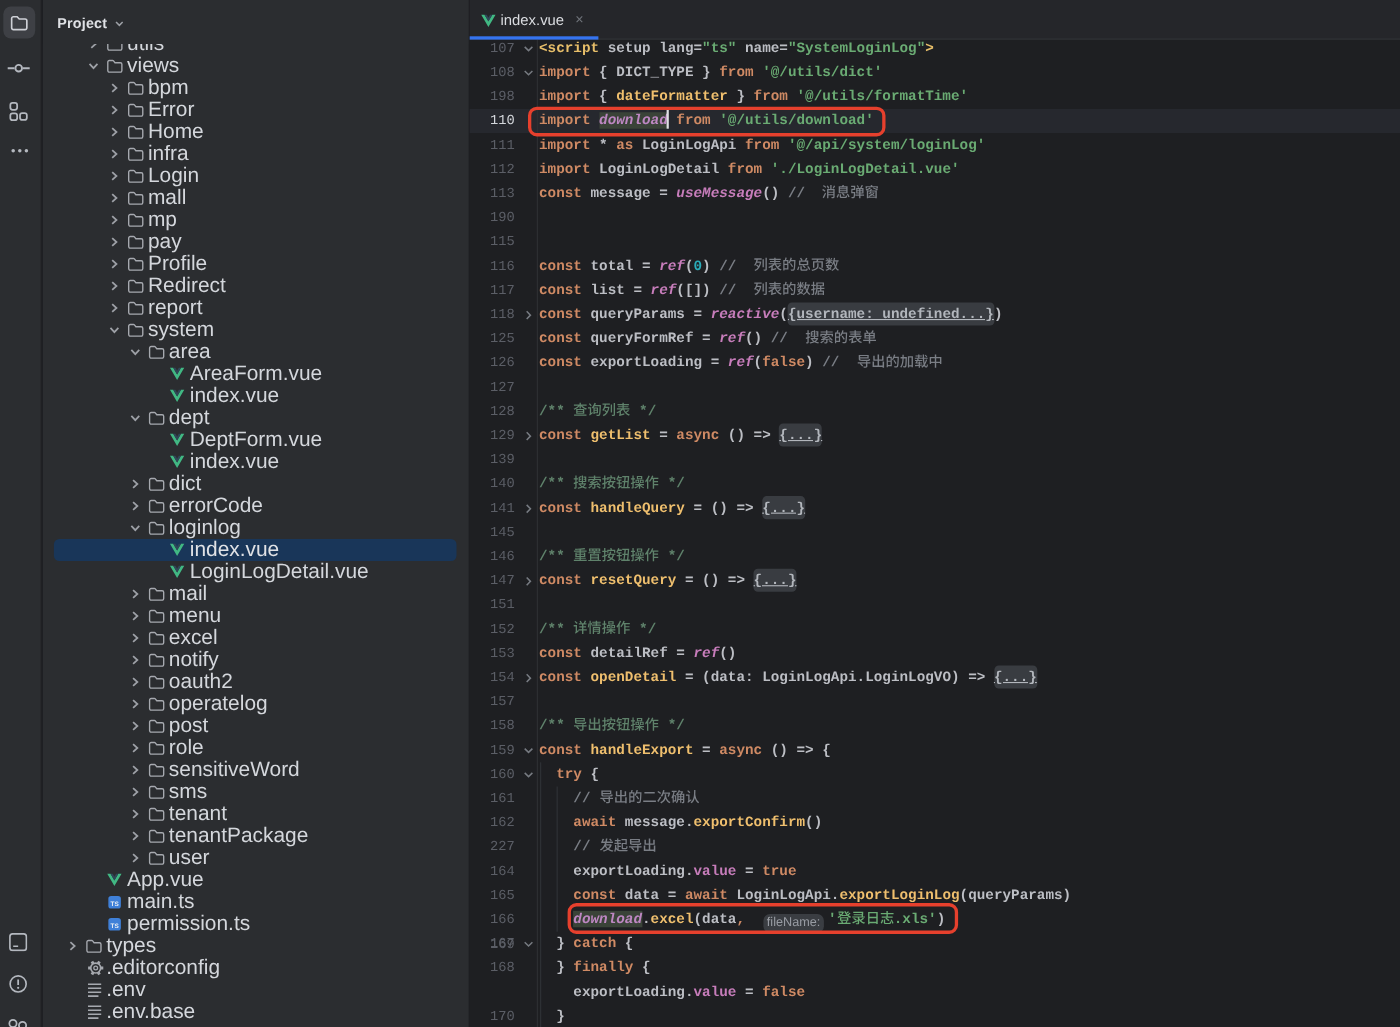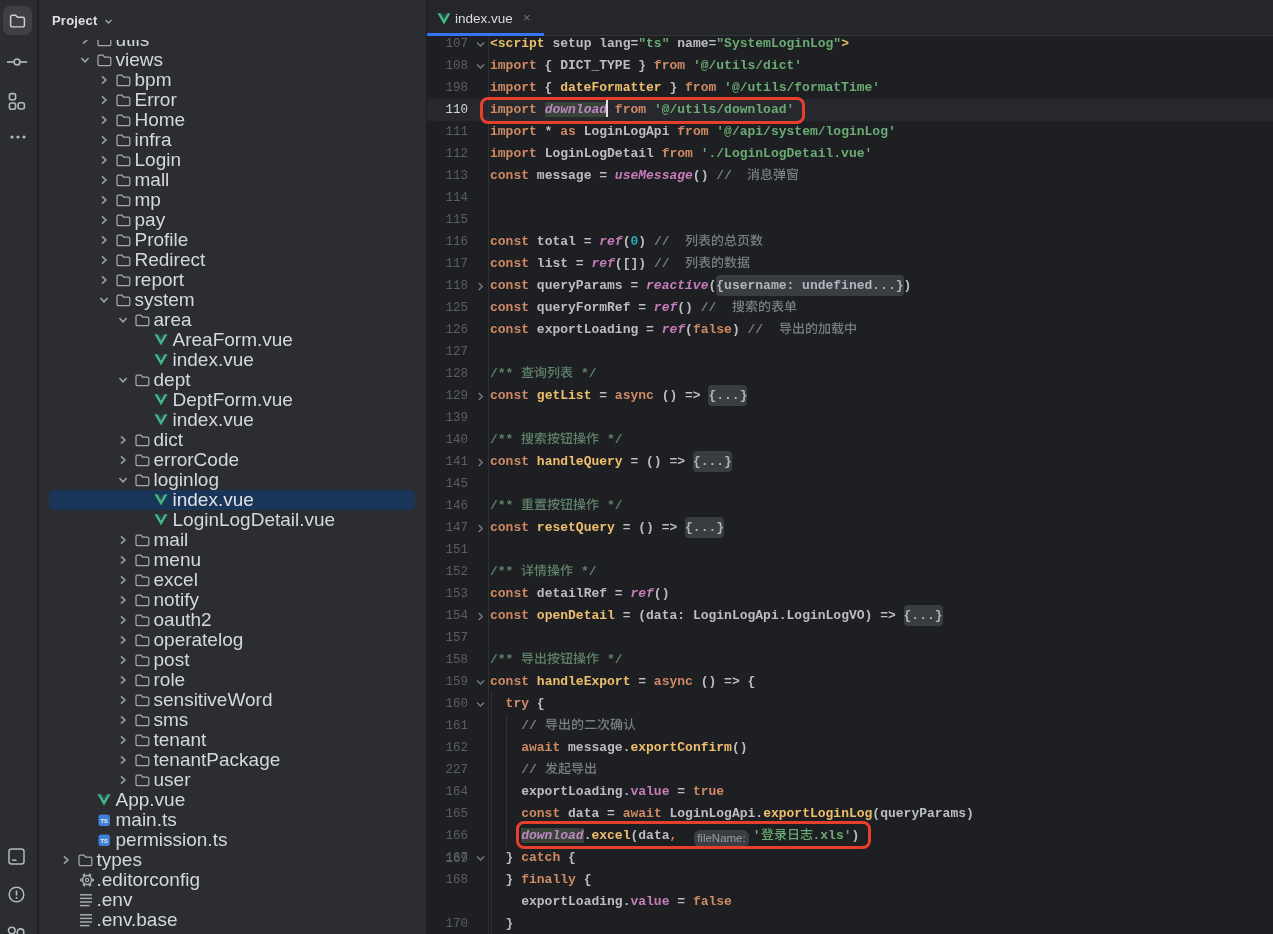--- a/index.html
+++ b/index.html
@@ -26,21 +26,21 @@
 #curline { position:absolute; left:0; top:99px; width:846px; height:22px; background:#26282e; }
 .ln { position:absolute; left:0; width:41px; text-align:right; font-family:"Liberation Mono",monospace; font-size:12.5px; line-height:22px; color:#5b5e66; height:22px; }
 .ln.cur { color:#d3d6db; }
 .fm { position:absolute; left:48px; }
 .cl { position:absolute; left:63px; height:22px; line-height:22px; font-family:"Liberation Mono",monospace; font-size:13px; font-weight:bold; color:#bcbec4; white-space:pre; }
 .kw { color:#cf8a64; } .idf { color:#bcbec4; } .str { color:#6aab73; }
 .cmt { color:#7a7e85; } .doc { color:#5f826b; }
 .fn { color:#efbf6e; } .fnb { color:#efbf6e; }
 .pit { color:#c77dbb; font-style:italic; } .fld { color:#c77dbb; }
 .num { color:#2aacb8; } .tag { color:#e8bf6a; } .atr { color:#bcbec4; }
-.fo { background:#393c41; color:#b2b6bc; border-radius:4px; padding:3px 0; }
+.fo { background:#393c41; color:#b2b6bc; border-radius:4px; padding:3px 0;text-decoration:underline; }
 .inl { display:inline-block; background:#3a3d42; color:#989ca3; border-radius:6px; font-family:"Liberation Sans",sans-serif; font-weight:normal; font-size:11.5px; height:17px; line-height:17px; padding:0 3px; margin:0 4px 0 9px; vertical-align:-2.5px; }
 .dl { color:#bd87c2; font-style:italic; background:#3a4338; }
 .car { display:inline-block; width:2px; height:18px; background:#dfe1e3; vertical-align:-4px; margin:0 -1px; }
 .ig { position:absolute; width:1px; background:#2f3237; }
 .rbox { position:absolute; border:3px solid #e6402d; border-radius:8px; }
 </style></head>
 <body>
 <svg width="0" height="0" style="position:absolute">
     <defs>
       <path id="g636E" transform="scale(1,-1)" d="M484 236V-84H567V-49H846V-82H932V236H745V348H959V428H745V529H928V802H389V498C389 340 381 121 278 -31C300 -40 339 -69 356 -85C436 33 466 200 476 348H655V236ZM481 720H838V611H481ZM481 529H655V428H480L481 498ZM567 28V157H846V28ZM156 843V648H40V560H156V358L26 323L48 232L156 265V30C156 16 151 12 139 12C127 12 90 12 50 13C62 -12 73 -52 75 -74C139 -75 180 -72 207 -57C234 -42 243 -18 243 30V292L353 326L341 412L243 383V560H351V648H243V843Z"></path>
@@ -472,21 +472,21 @@
       <div class="cl" style="top:165px"><span class="kw">const</span> <span class="idf">message</span> = <span class="pit">useMessage</span>() <span class="cmt">//  <svg class="ck" width="52" height="17" viewBox="0 0 52 17">
             <g fill="currentColor" transform="translate(0,13.2) scale(0.013,0.013)">
               <use href="#g6D88" x="0"></use>
               <use href="#g606F" x="1000"></use>
               <use href="#g5F39" x="2000"></use>
               <use href="#g7A97" x="3000"></use>
             </g>
           </svg></span></div>
       <div class="ln" style="top:165px">113</div>
       <div class="cl" style="top:187px"></div>
-      <div class="ln" style="top:187px">114</div>
+      <div class="ln" style="top:187px">190</div>
       <div class="ln" style="top:209px">115</div>
       <div class="cl" style="top:231px"><span class="kw">const</span> <span class="idf">total</span> = <span class="pit">ref</span>(<span class="num">0</span>) <span class="cmt">//  <svg class="ck" width="78" height="17" viewBox="0 0 78 17">
             <g fill="currentColor" transform="translate(0,13.2) scale(0.013,0.013)">
               <use href="#g5217" x="0"></use>
               <use href="#g8868" x="1000"></use>
               <use href="#g7684" x="2000"></use>
               <use href="#g603B" x="3000"></use>
               <use href="#g9875" x="4000"></use>
               <use href="#g6570" x="5000"></use>
             </g>

